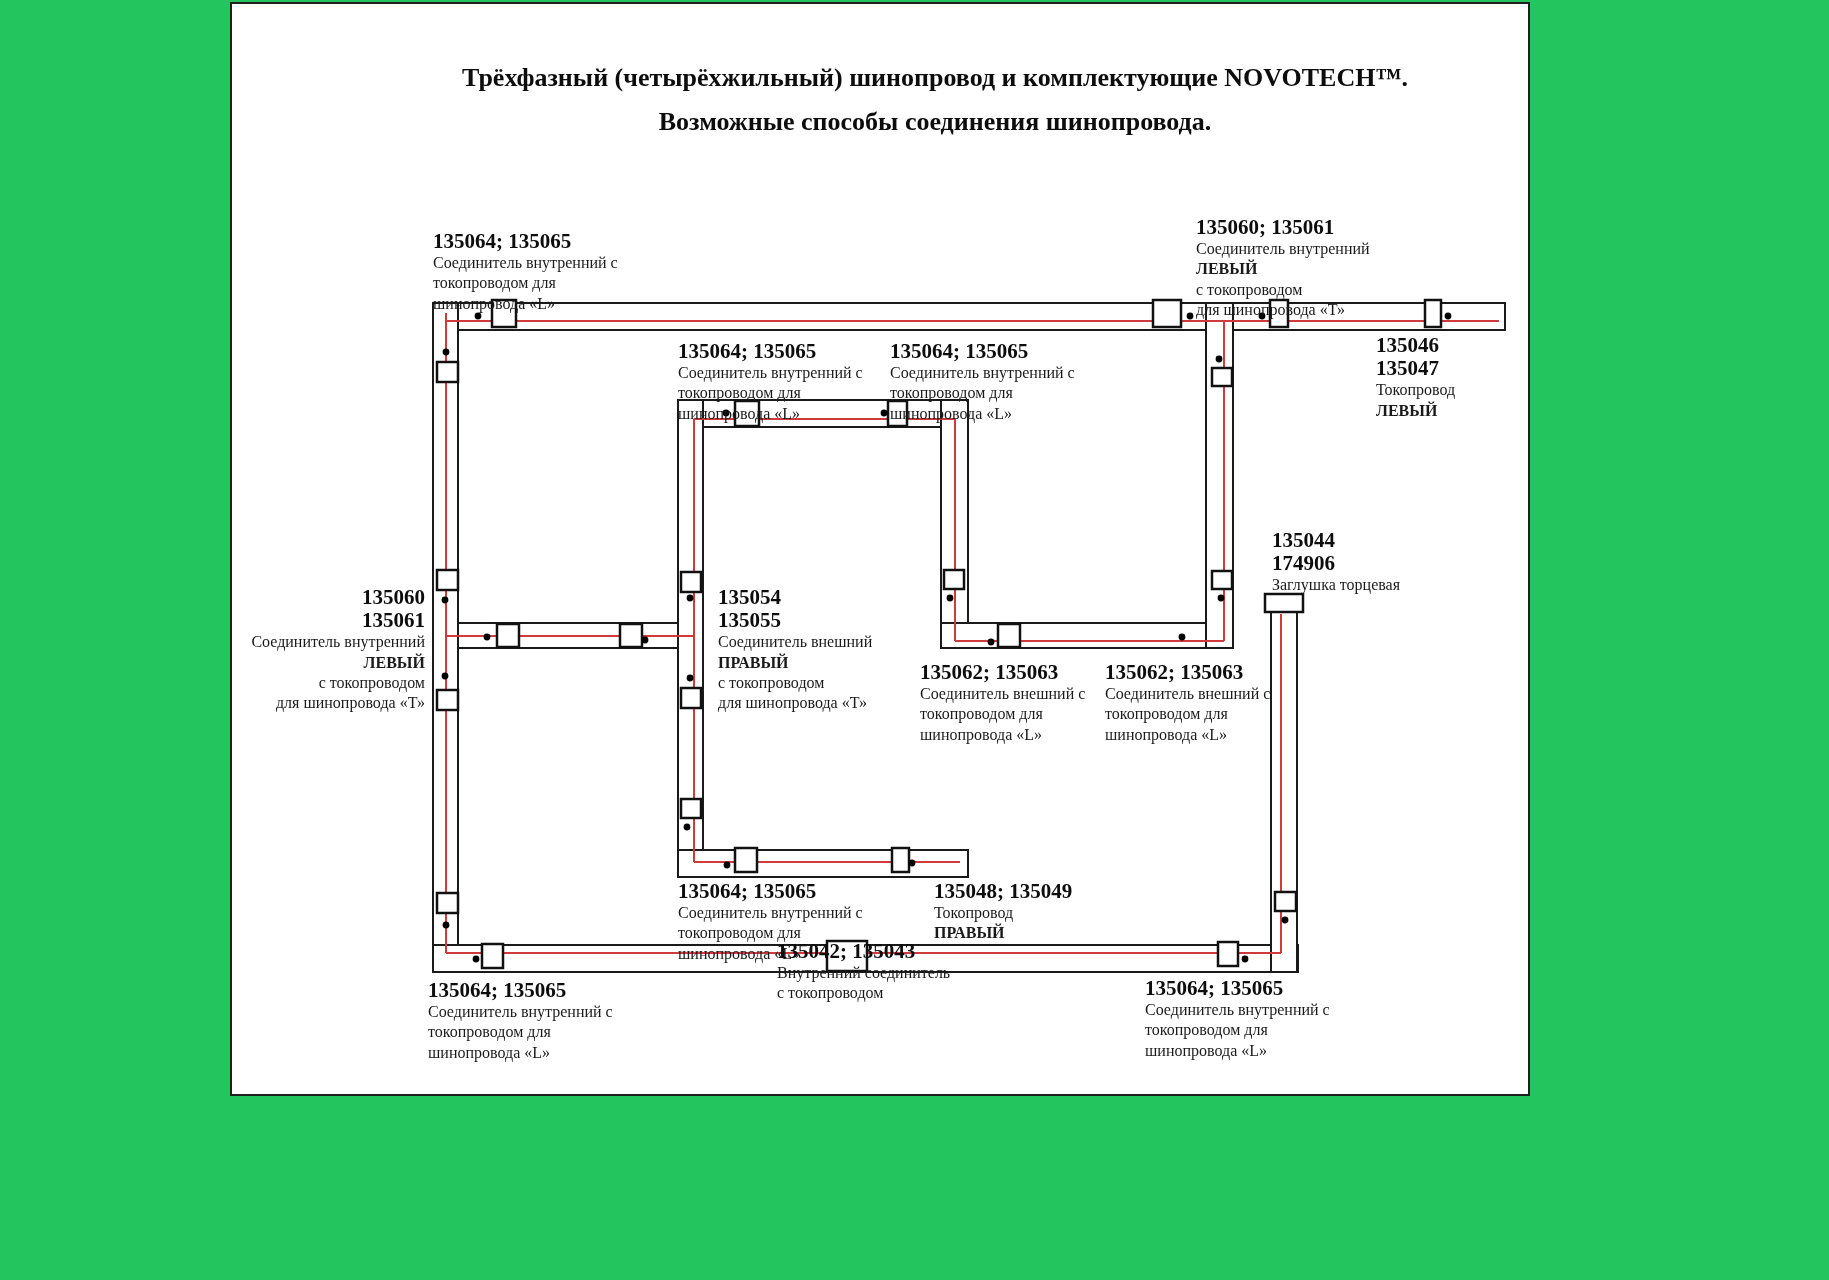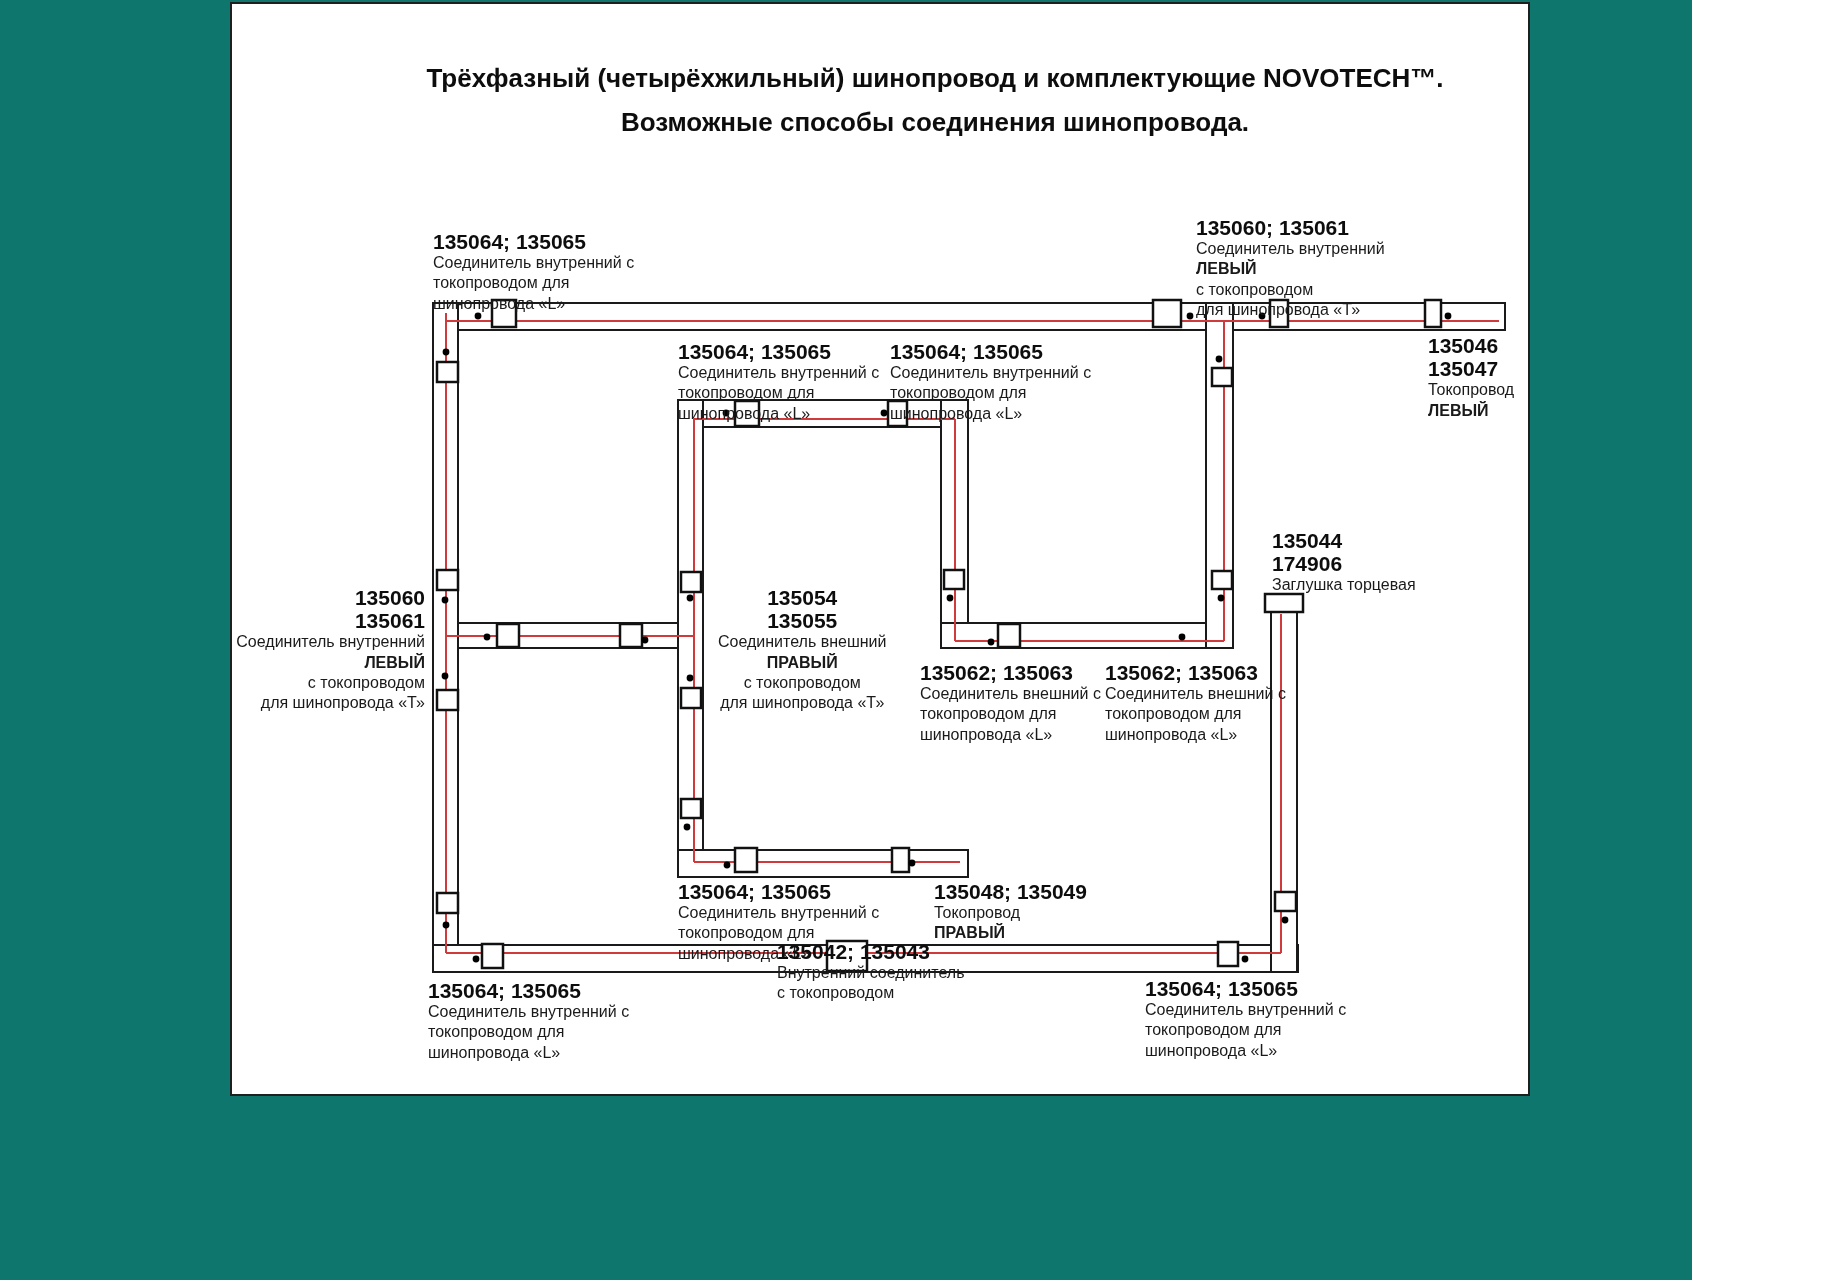--- a/index.html
+++ b/index.html
@@ -1,17 +1,17 @@
 <!DOCTYPE html>
 <html><head>
 <meta charset="utf-8">
 <style>
   html,body{margin:0;padding:0;background:#ffffff;}
-  #canvas{position:relative;width:1692px;height:1280px;background:#0f766e;overflow:hidden;
-          font-family:Liberation Sans, sans-serif;color:#111;}
+  #canvas{position:relative;width:1829px;height:1280px;background:#22c55e;overflow:hidden;
+          font-family:Liberation Serif, serif;color:#111;}
   #page-border{position:absolute;left:230px;top:2px;width:1296px;height:1090px;
                border:2px solid #1f1f1f;background:#ffffff;}
   .title-wrap{position:absolute;left:340px;top:56px;width:1190px;text-align:center;}
   .title-line{font-size:26px;font-weight:bold;color:#0d0d0d;line-height:1.7;}
   svg#diagram{position:absolute;left:0;top:0;}
   .lbl{position:absolute;white-space:nowrap;}
   .code{font-size:21px;font-weight:bold;line-height:1.1;color:#0d0d0d;}
   .desc{font-size:16px;line-height:1.27;color:#1a1a1a;}
   .b{font-weight:bold;}
   .ra{text-align:right;}
@@ -137,37 +137,37 @@
   </div>
 
   <div class="lbl" style="left:1152px;top:216px;margin-left:44px;">
     <div class="code">135060; 135061</div>
     <div class="desc">Соединитель внутренний</div>
     <div class="desc b">ЛЕВЫЙ</div>
     <div class="desc">с токопроводом</div>
     <div class="desc">для шинопровода «Т»</div>
   </div>
 
-  <div class="lbl" style="left:1428px;top:334px;">
+  <div class="lbl" style="left:1376px;top:334px;">
     <div class="code">135046</div>
     <div class="code">135047</div>
     <div class="desc">Токопровод</div>
     <div class="desc b">ЛЕВЫЙ</div>
   </div>
 
   <div class="lbl ra" style="left:180px;top:586px;width:245px;">
     <div class="code">135060</div>
     <div class="code">135061</div>
     <div class="desc">Соединитель внутренний</div>
     <div class="desc b">ЛЕВЫЙ</div>
     <div class="desc">с токопроводом</div>
     <div class="desc">для шинопровода «Т»</div>
   </div>
 
-  <div class="lbl" style="left:718px;top:586px;text-align:center;">
+  <div class="lbl" style="left:718px;top:586px;">
     <div class="code">135054</div>
     <div class="code">135055</div>
     <div class="desc">Соединитель внешний</div>
     <div class="desc b">ПРАВЫЙ</div>
     <div class="desc">с токопроводом</div>
     <div class="desc">для шинопровода «Т»</div>
   </div>
 
   <div class="lbl" style="left:920px;top:661px;">
     <div class="code">135062; 135063</div>

